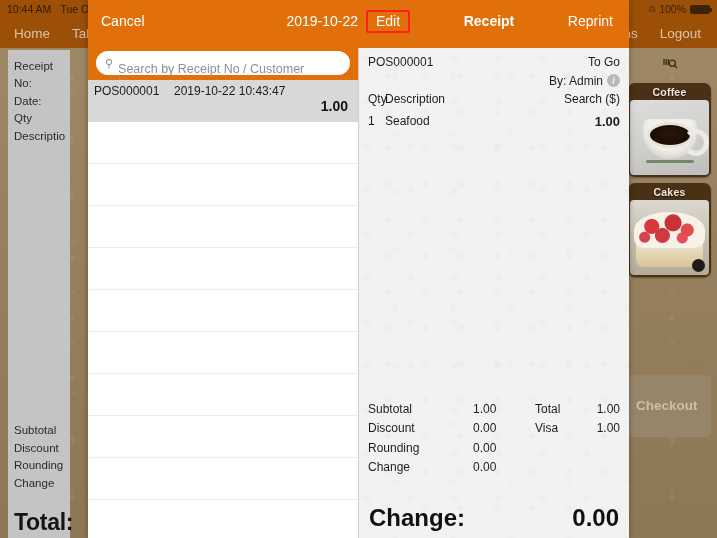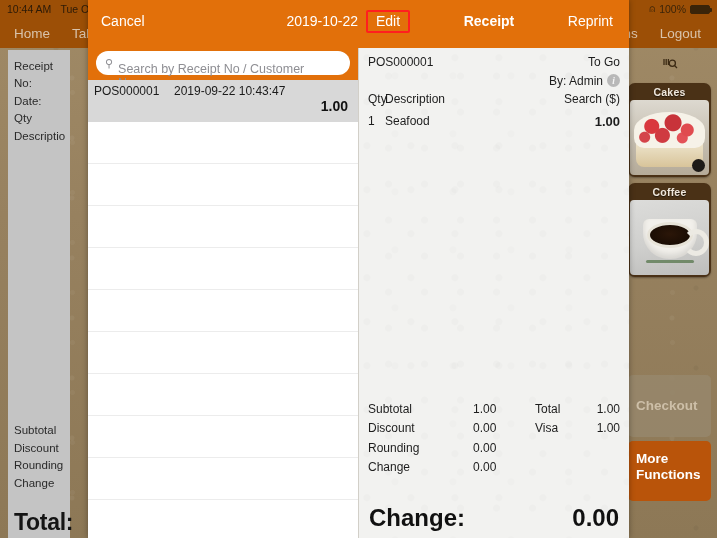--- a/index.html
+++ b/index.html
@@ -282,44 +282,40 @@
           <line x1="2" y1="3" x2="2" y2="9"></line>
           <line x1="4.2" y1="3" x2="4.2" y2="9"></line>
           <line x1="6.4" y1="3" x2="6.4" y2="9"></line>
           <circle cx="10.3" cy="7.3" r="3.1"></circle>
           <line x1="12.6" y1="9.6" x2="15" y2="12"></line>
         </g>
       </svg>
     </div>
 
     <div class="cat-card">
+      <div class="cat-title">Coffee</div>
+      <div class="cat-img img-coffee">
+        <div class="cup"></div>
+        <div class="saucer-line"></div>
+      </div>
+    </div>
+
+    <div class="cat-card">
       <div class="cat-title">Cakes</div>
       <div class="cat-img img-cake">
         <div class="cake-body"></div>
         <div class="cake-top"></div>
         <div class="cake-knob"></div>
       </div>
     </div>
 
-    <div class="cat-card">
-      <div class="cat-title">Coffee</div>
-      <div class="cat-img img-coffee">
-        <div class="cup"></div>
-        <div class="saucer-line"></div>
-      </div>
-    </div>
-
     <div style="height:92px"></div>
 
     <div class="btn-checkout">
       <span>Checkout</span>
-    </div>
-    <div class="btn-morefn">
-      <div>More</div>
-      <div>Functions</div>
     </div>
   </div>
 
   <div class="left-panel">
     <div class="left-top">
       <div>Receipt No:</div>
       <div>Date:</div>
       <div>
         <span>Qty</span>
         <span>Descriptio</span>
@@ -356,21 +352,21 @@
         <div class="search-box">
           <span class="search-icon">⚲</span>
           <span class="search-ph">Search by Receipt No / Customer Name</span>
         </div>
       </div>
 
       <div class="rows">
         <div class="row-sel">
           <div class="row-line1">
             <span class="row-no">POS000001</span>
-            <span class="row-dt">2019-09-22 10:43:47</span>
+            <span class="row-dt">2019-10-22 10:43:47</span>
           </div>
           <div class="row-amt">1.00</div>
         </div>
         <div class="row-empty"></div>
         <div class="row-empty"></div>
         <div class="row-empty"></div>
         <div class="row-empty"></div>
         <div class="row-empty"></div>
         <div class="row-empty"></div>
         <div class="row-empty"></div>

